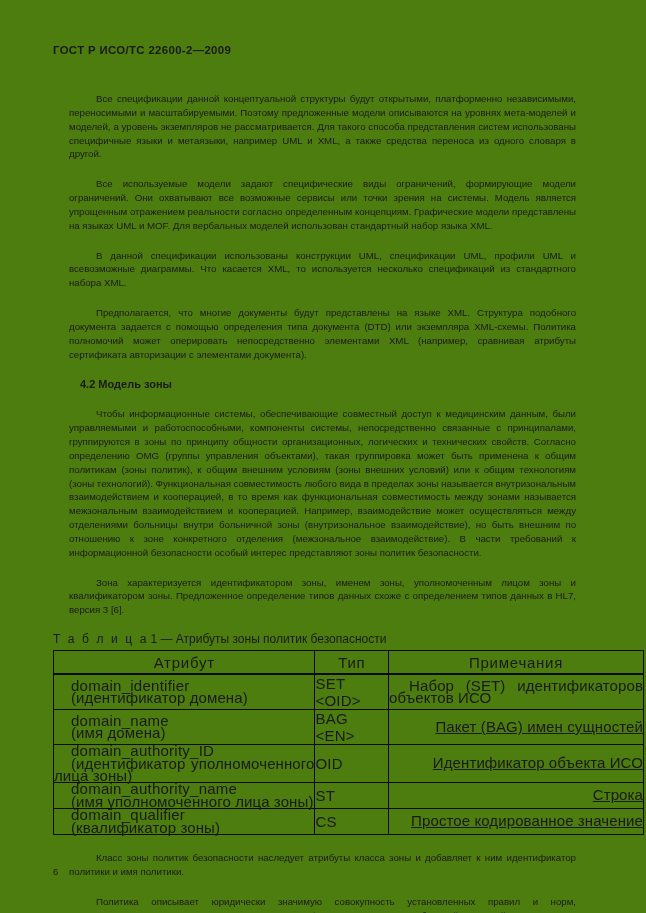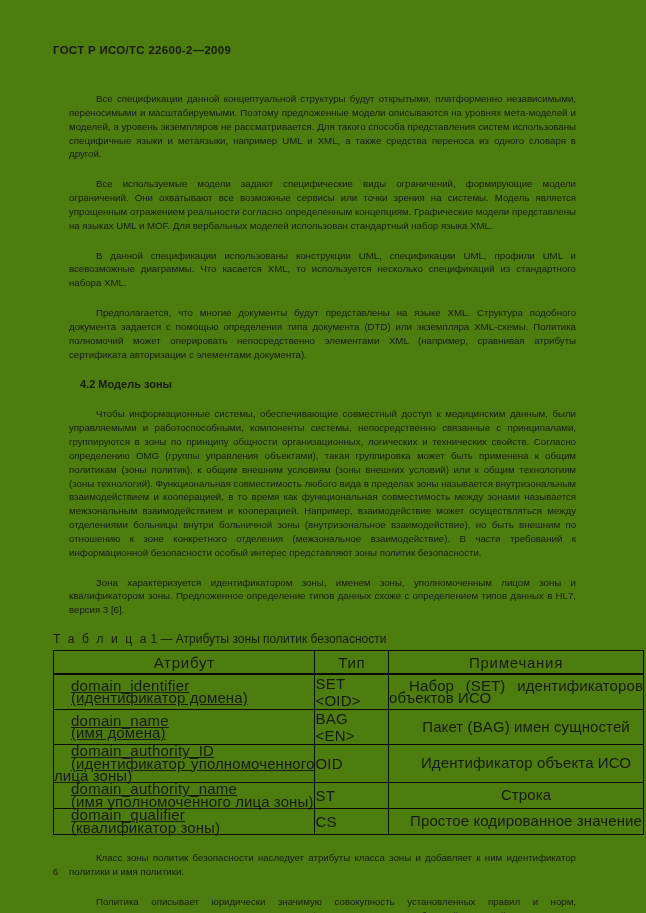--- a/index.html
+++ b/index.html
@@ -84,21 +84,20 @@
     height: 22px;
     letter-spacing: 0.75px;
   }
   table.attrs thead tr th { border-bottom-width: 2px; }
   .col-attr { width: 238px; }
   .col-type { width: 67px; }
   .col-note { width: 232px; }
 
   td.attr-cell {
     padding: 5px 8px 5px 8px;
-    text-decoration: underline;
   }
   .attr-name {
     display: block;
     text-indent: 17px;
     letter-spacing: 0.25px;
     line-height: 12.4px;
   }
   .attr-ru {
     display: block;
     text-indent: 17px;
@@ -116,21 +115,22 @@
     padding: 4px 2px;
   }
   td.note-cell {
     padding: 5px 8px 5px 10px;
     text-align: justify;
     text-indent: 20px;
     line-height: 12.6px;
     letter-spacing: 0.1px;
   }
   td.note-cell.single {
-    text-align: center;
+    text-align: right;
+    text-decoration: underline;
   }
   .after-table { margin-top: 18px; }
   .pagenum {
     position: absolute;
     left: 53px;
     top: 866px;
     font-size: 9.4px;
   }
 </style>
 </head>

